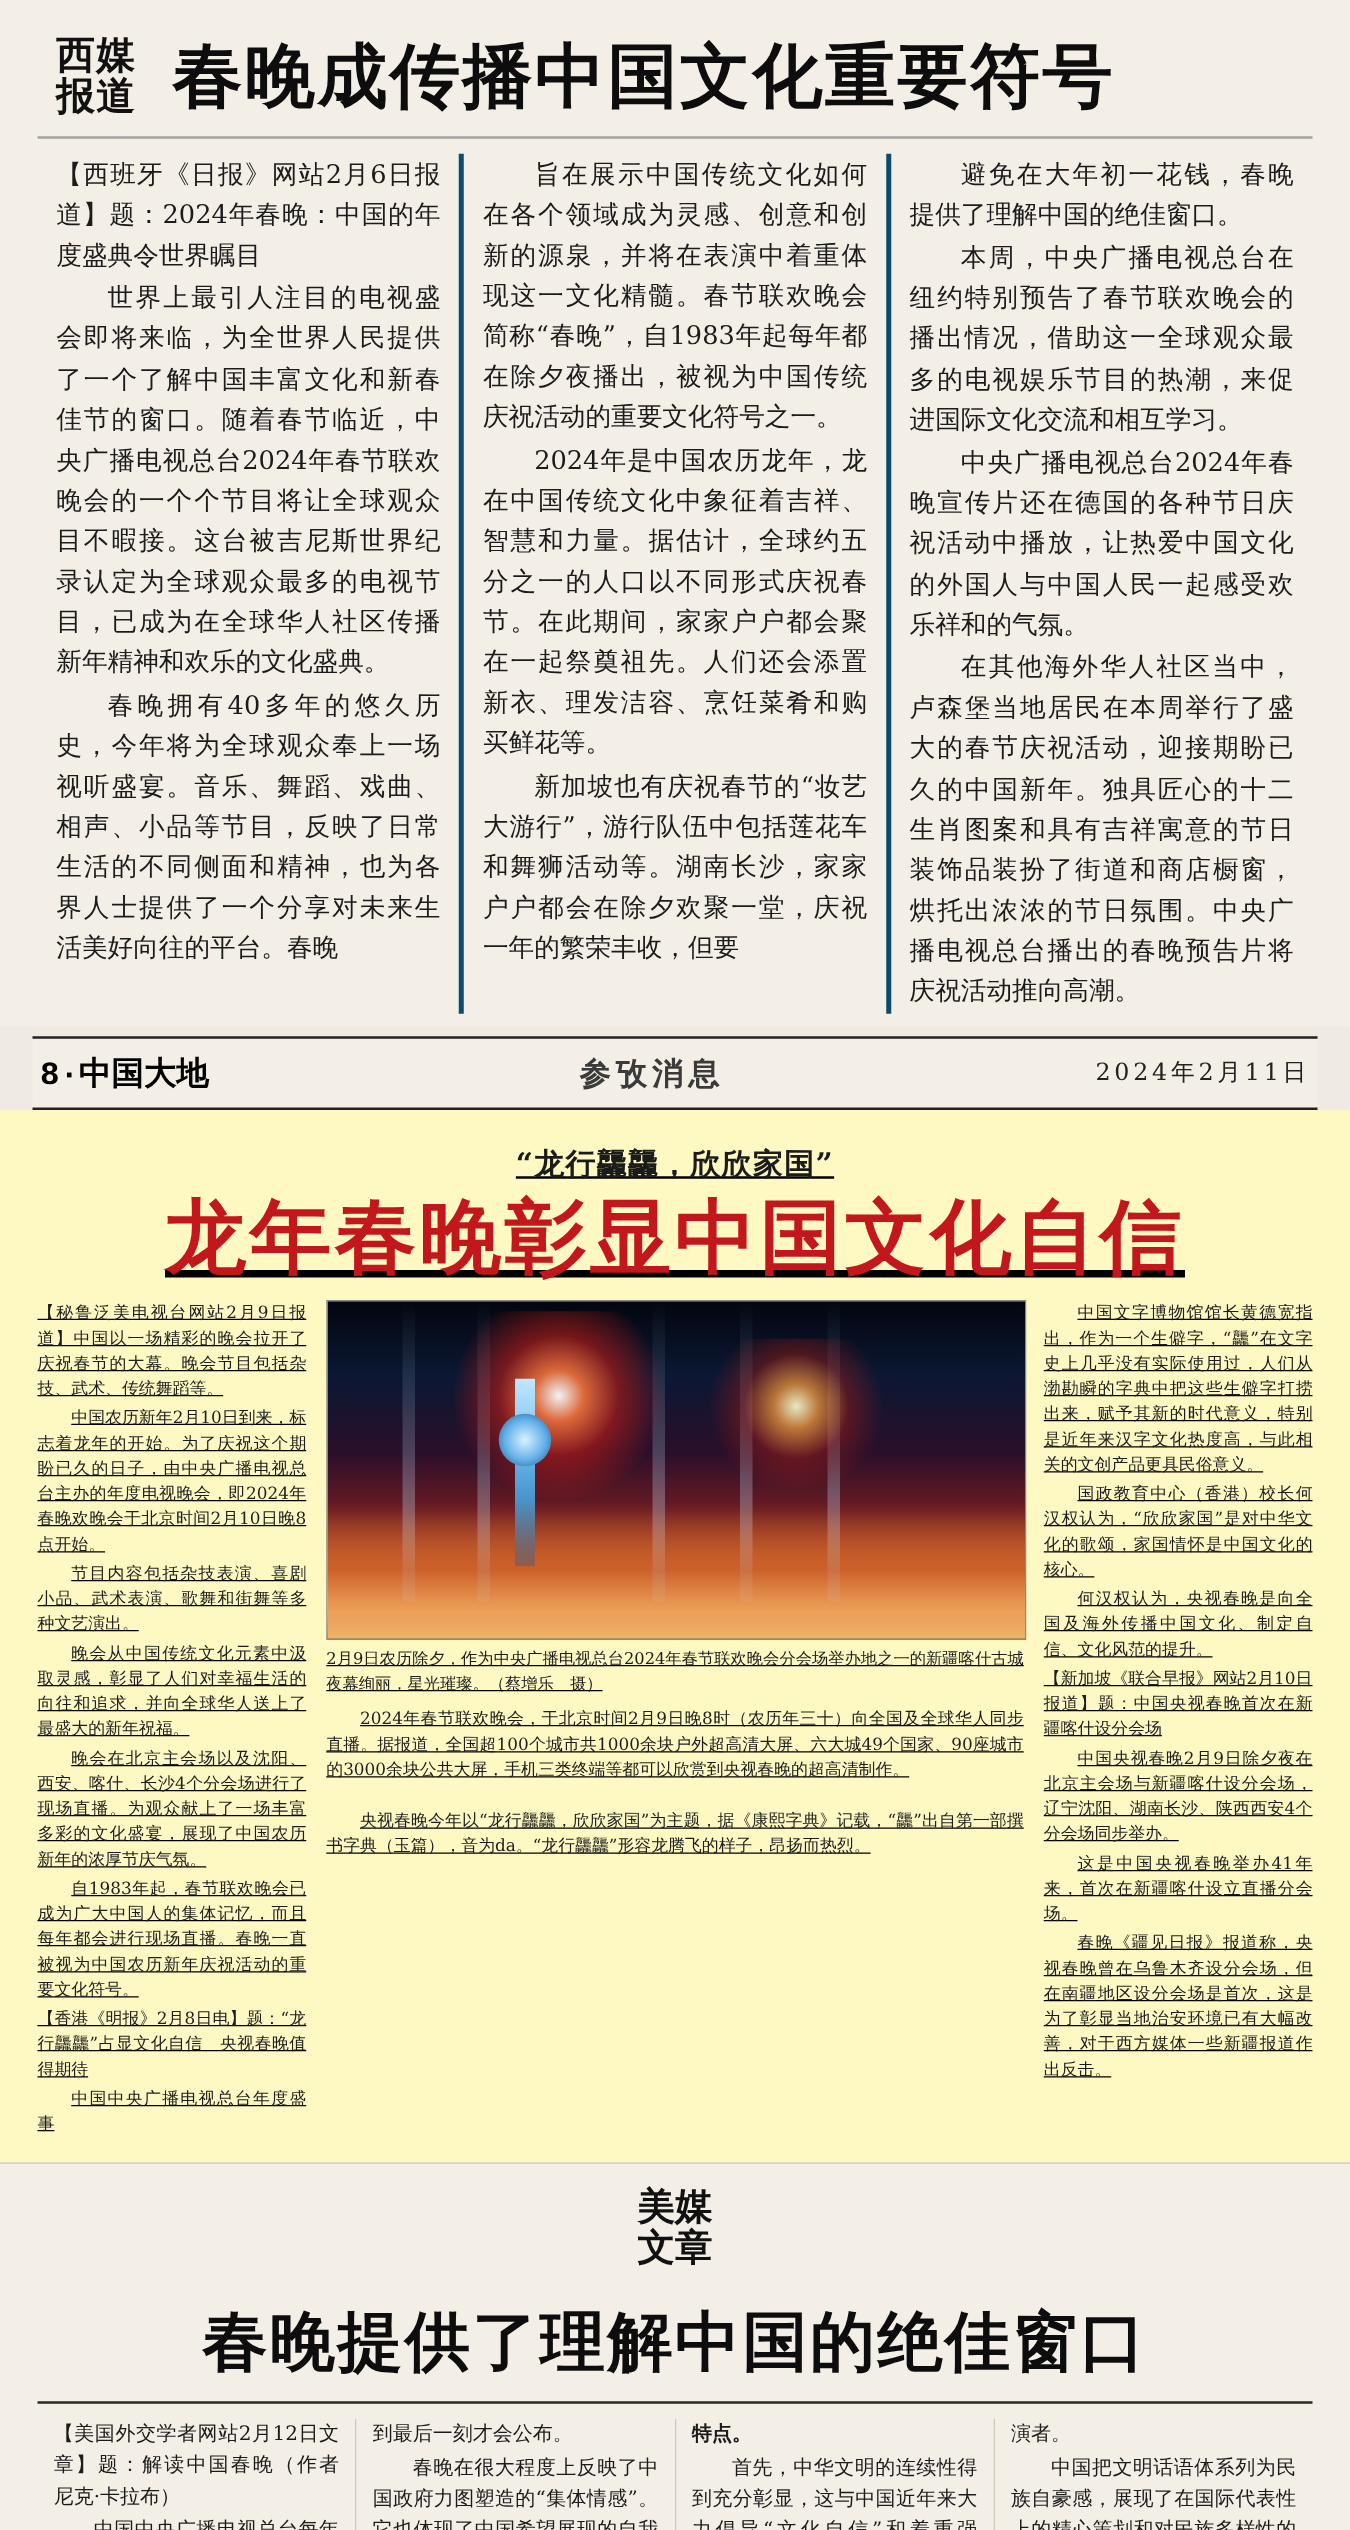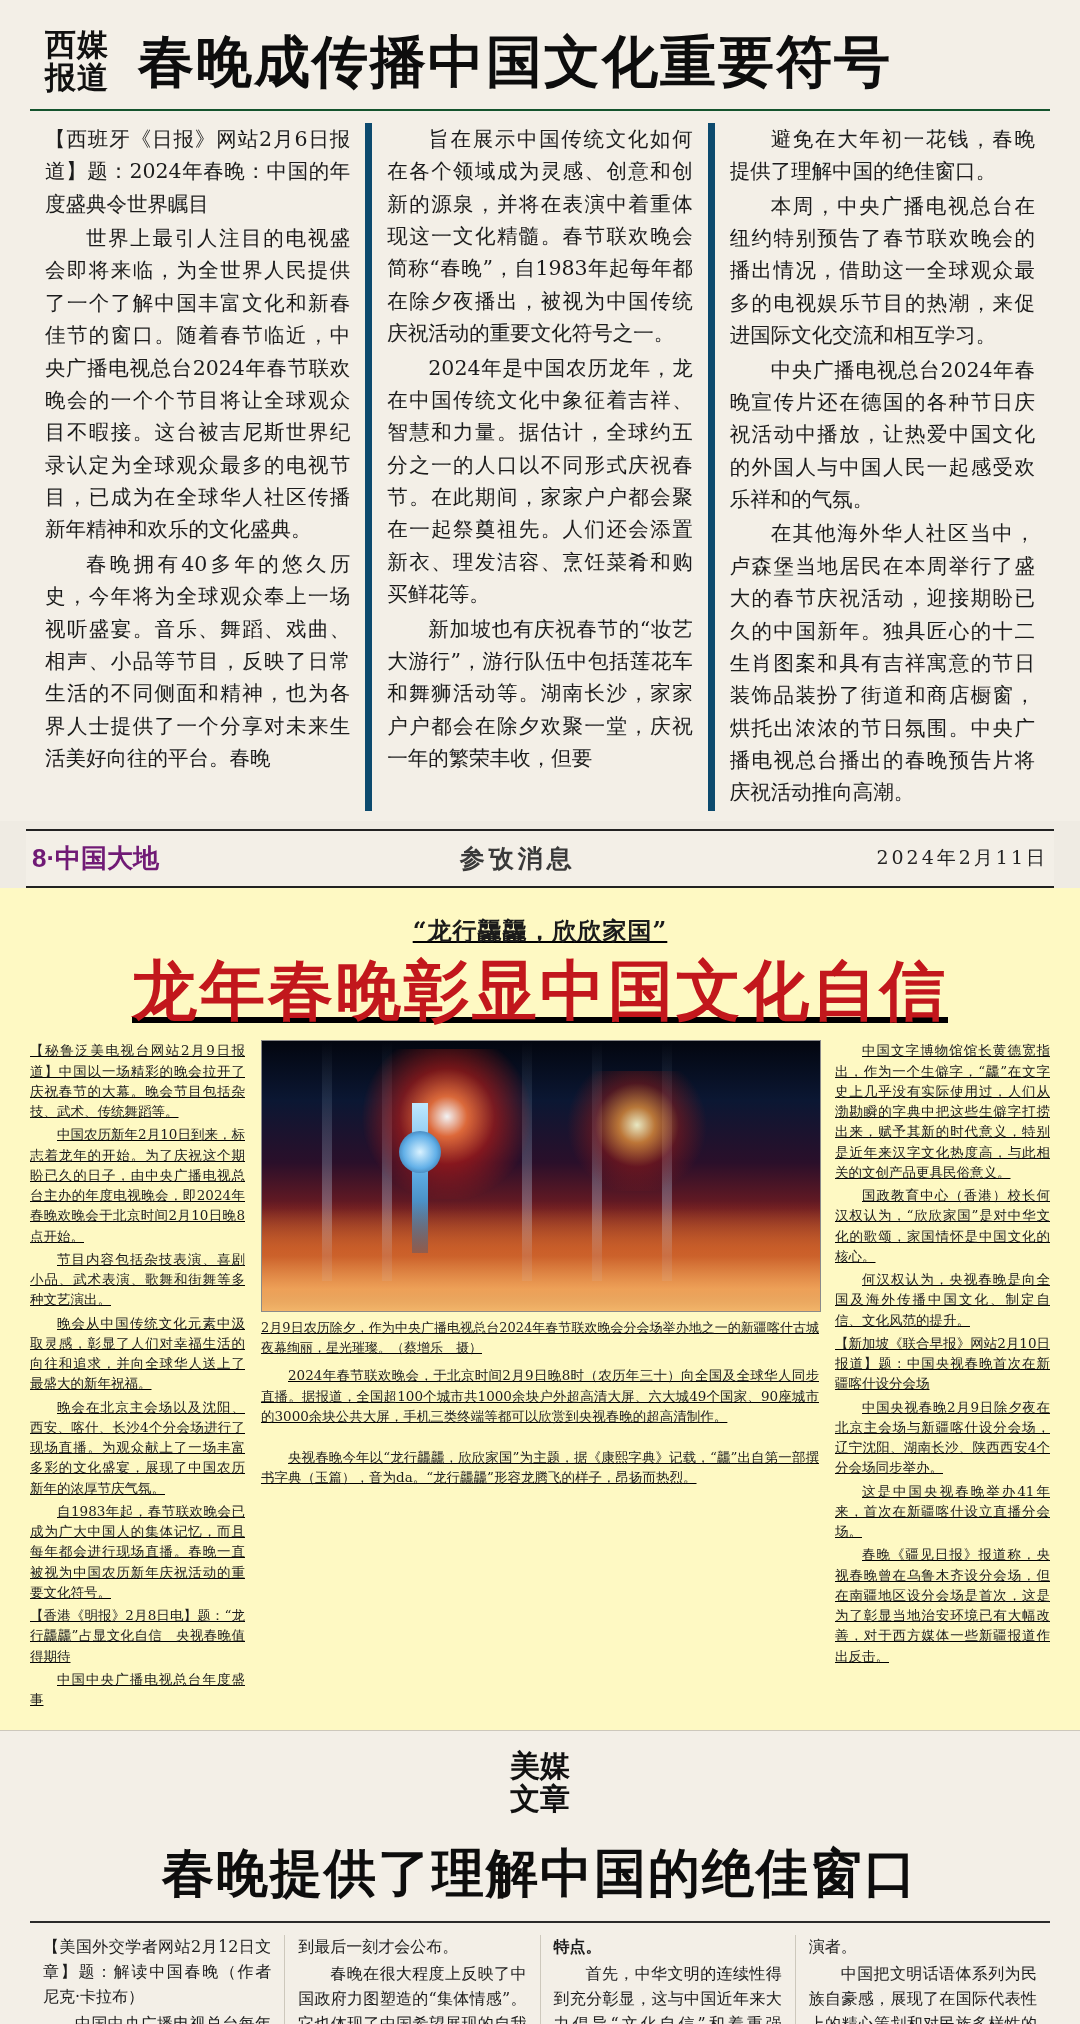--- a/index.html
+++ b/index.html
@@ -19,21 +19,21 @@
   .sec1{
     background:#f3efe7;
     padding:28px 30px 10px 30px;
     box-sizing:border-box;
   }
   .headline-row{
     display:flex;
     align-items:center;
     gap:22px;
     padding:0 8px 14px 8px;
-    border-bottom:2px solid #14532d;
+    border-bottom:2px solid #a3a3a3;
   }
   .kicker{
     font-family:"DejaVu Serif","Liberation Serif",serif;
     font-weight:bold;
     font-size:31px;
     line-height:1.08;
     color:#111;
     width:78px;
     text-align:center;
     flex:0 0 auto;
@@ -59,38 +59,38 @@
     padding:0 15px;
     font-family:"DejaVu Serif","Liberation Serif",serif;
     font-size:20.5px;
     line-height:1.58;
     color:#1b1b1b;
     text-align:justify;
     box-sizing:border-box;
   }
   .col p{margin:0 0 2px 0;text-indent:2em;}
   .col p.noind{text-indent:0;}
-  .col + .col{border-left:7px solid #0c4a6e;}
+  .col + .col{border-left:4px solid #0c4a6e;}
 
   
   .masthead{
     border-top:2px solid #222;
     border-bottom:2px solid #222;
     margin:8px 26px 0 26px;
     padding:10px 6px;
     display:flex;
     align-items:center;
     justify-content:space-between;
     background:#f3efe7;
   }
   .mh-left{
-    font-family:Liberation Sans, sans-serif;
+    font-family:Liberation Mono, monospace;
     font-weight:bold;
     font-size:26px;
-    color:#701a75;
+    color:#000000;
   }
   .mh-center{
     font-family:"DejaVu Serif","Liberation Serif",serif;
     font-weight:bold;
     font-size:25px;
     letter-spacing:4px;
     color:#3a3a3a;
   }
   .mh-right{
     font-family:"DejaVu Serif","Liberation Serif",serif;

